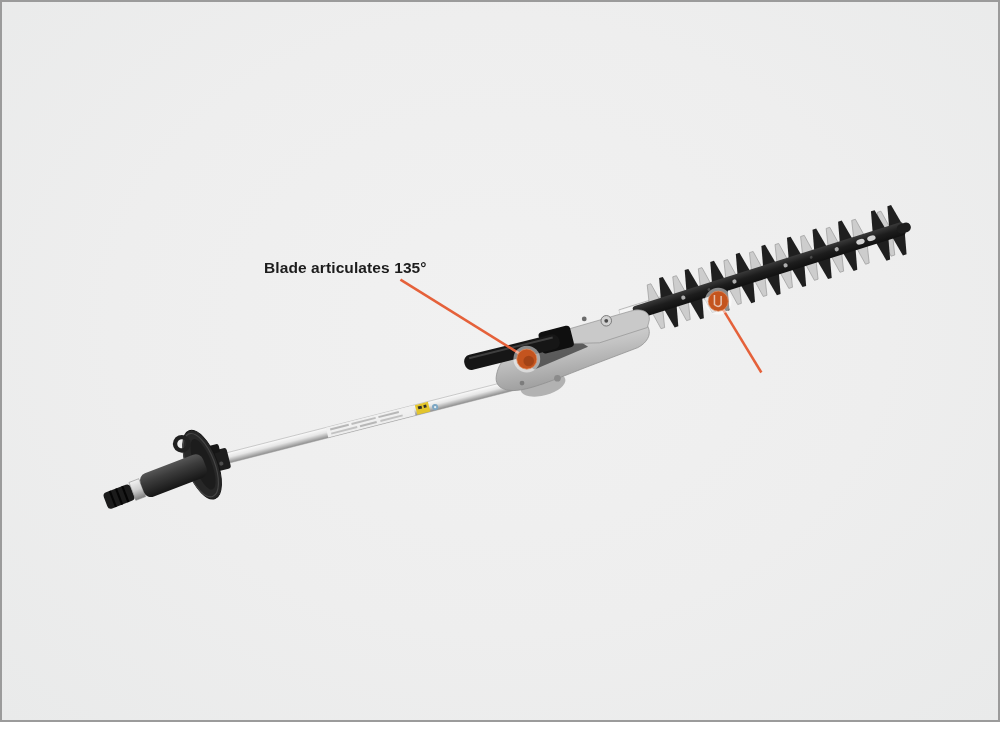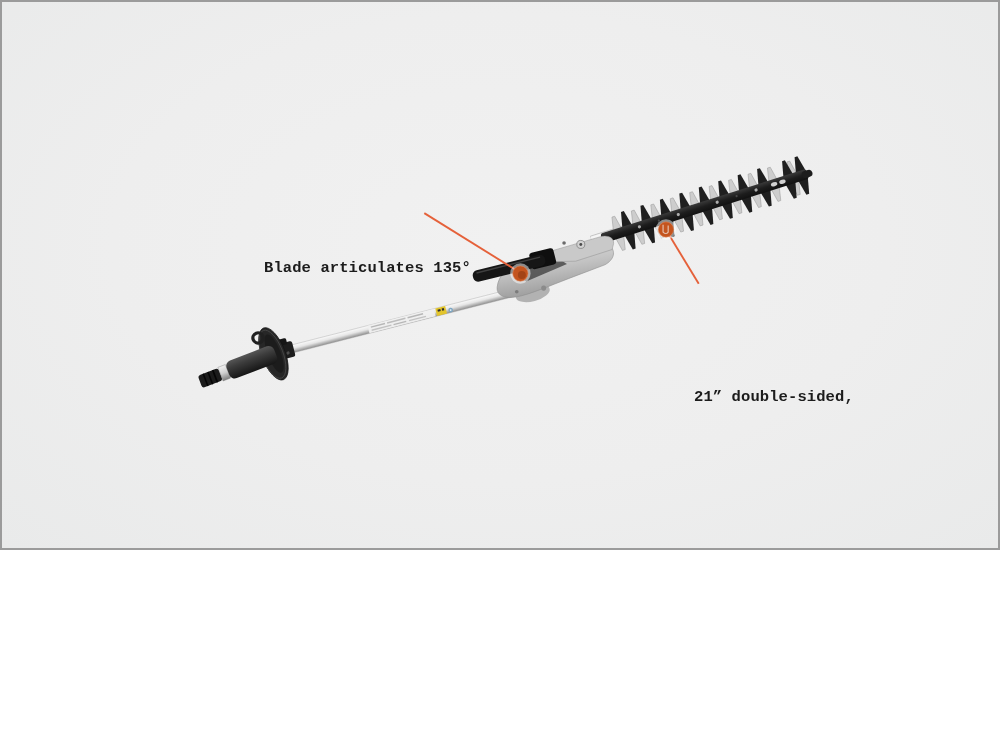--- a/index.html
+++ b/index.html
@@ -1,23 +1,23 @@
 <!DOCTYPE html>
 <html><head>
 <meta charset="utf-8">
 <style>
   html,body{margin:0;padding:0;background:#ffffff;}
   .frame{
     position:relative;
-    width:1000px;height:550px;
+    width:1000px;height:722px;
     box-sizing:border-box;
     border:2px solid #9b9b9b;
     background:radial-gradient(ellipse at 50% 45%, #f1f1f1 0%, #eeeeee 55%, #e9eaea 100%);
     overflow:hidden;
-    font-family:Liberation Mono, monospace;
+    font-family:Liberation Sans, sans-serif;
   }
   .scene-svg{position:absolute;left:0;top:0;width:100%;height:100%;display:block;}
   .callout-label{
     position:absolute;
     font-weight:bold;
     font-size:15.5px;
     line-height:18px;
     color:#1c1c1c;
     letter-spacing:0.1px;
     white-space:nowrap;
@@ -174,16 +174,15 @@
         <circle cx="728" cy="312.5" r="14" fill="rgba(255,255,255,0.5)"></circle>
         <circle cx="728" cy="312.5" r="10.5" fill="#c4541e" stroke="#e08a5e" stroke-width="0.8"></circle>
         <path d="M 724 306 L 724 316 Q 728 320 731 316 L 731 307" fill="none" stroke="#f0e6df" stroke-width="1.6" opacity="0.75"></path>
       </g>
     </g>
   </svg>
 
   <div id="label-articulation" class="callout-label">Blade articulates 135°</div>
 
   <div id="label-blades" class="callout-label">
-    <div>21” double-sided,</div>
   </div>
 
 </div>
 
 </body></html>

